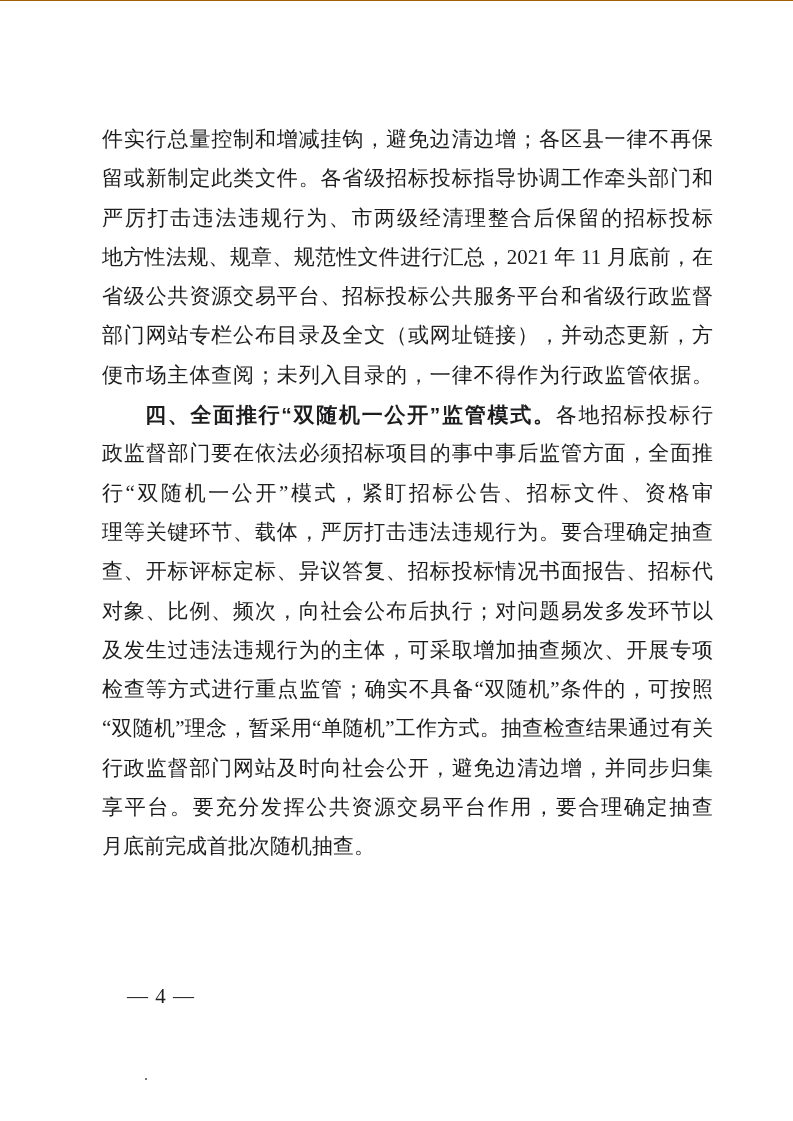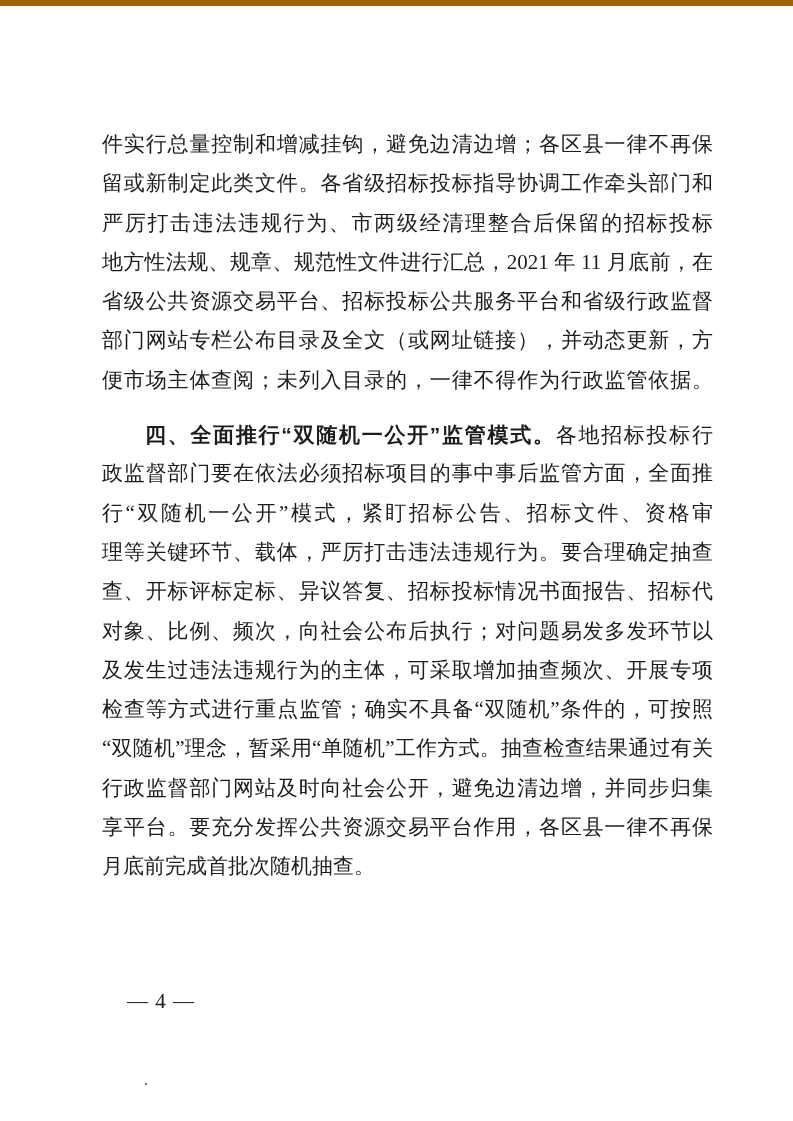--- a/index.html
+++ b/index.html
@@ -6,42 +6,41 @@
   body {
     width: 793px; height: 1121px;
     background: #fefefe;
     position: relative;
     overflow: hidden;
     font-family: "Liberation Serif", "DejaVu Serif", serif;
   }
   .page {
     position: absolute; inset: 0;
     background: #fff;
-    border-top: 6px solid #a16207;
+    border-top: 1px solid #a16207;
   }
   .text-block {
     position: absolute;
     left: 102px; top: 119px; width: 611px;
     color: #1d1d1f;
   }
   .line {
     height: 39.3px;
     line-height: 39.3px;
     font-size: 21px;
     text-align: justify;
     text-align-last: justify;
     overflow: hidden;
     white-space: normal;
   }
   .line.para-last {
     text-align-last: left;
   }
   .line.indent2 {
     text-indent: 43px;
-    margin-top: 15px;
   }
   .hd {
     font-family: "Liberation Sans", "DejaVu Sans", sans-serif;
     font-weight: 700;
   }
   .footer {
     position: absolute;
     left: 127px; top: 982px;
     font-size: 21px;
     line-height: 26px;
@@ -72,21 +71,21 @@
     <div class="line indent2"><span class="hd">四、全面推行“双随机一公开”监管模式。</span><span>各地招标投标行</span></div>
     <div class="line"><span>政监督部门要在依法必须招标项目的事中事后监管方面，全面推</span></div>
     <div class="line"><span>行“双随机一公开”模式，紧盯招标公告、招标文件、资格审</span></div>
     <div class="line"><span>理等关键环节、载体，严厉打击违法违规行为。要合理确定抽查</span></div>
     <div class="line"><span>查、开标评标定标、异议答复、招标投标情况书面报告、招标代</span></div>
     <div class="line"><span>对象、比例、频次，向社会公布后执行；对问题易发多发环节以</span></div>
     <div class="line"><span>及发生过违法违规行为的主体，可采取增加抽查频次、开展专项</span></div>
     <div class="line"><span>检查等方式进行重点监管；确实不具备“双随机”条件的，可按照</span></div>
     <div class="line"><span>“双随机”理念，暂采用“单随机”工作方式。抽查检查结果通过有关</span></div>
     <div class="line"><span>行政监督部门网站及时向社会公开，避免边清边增，并同步归集</span></div>
-    <div class="line"><span>享平台。要充分发挥公共资源交易平台作用，各区县一律不再保</span></div>
+    <div class="line"><span>享平台。要充分发挥公共资源交易平台作用，要合理确定抽查</span></div>
     <div class="line para-last"><span>月底前完成首批次随机抽查。</span></div>
   </div>
 
   <div class="footer">— 4 —</div>
 
   <div class="scan-dot"></div>
 
 </div>
 
 </body></html>

